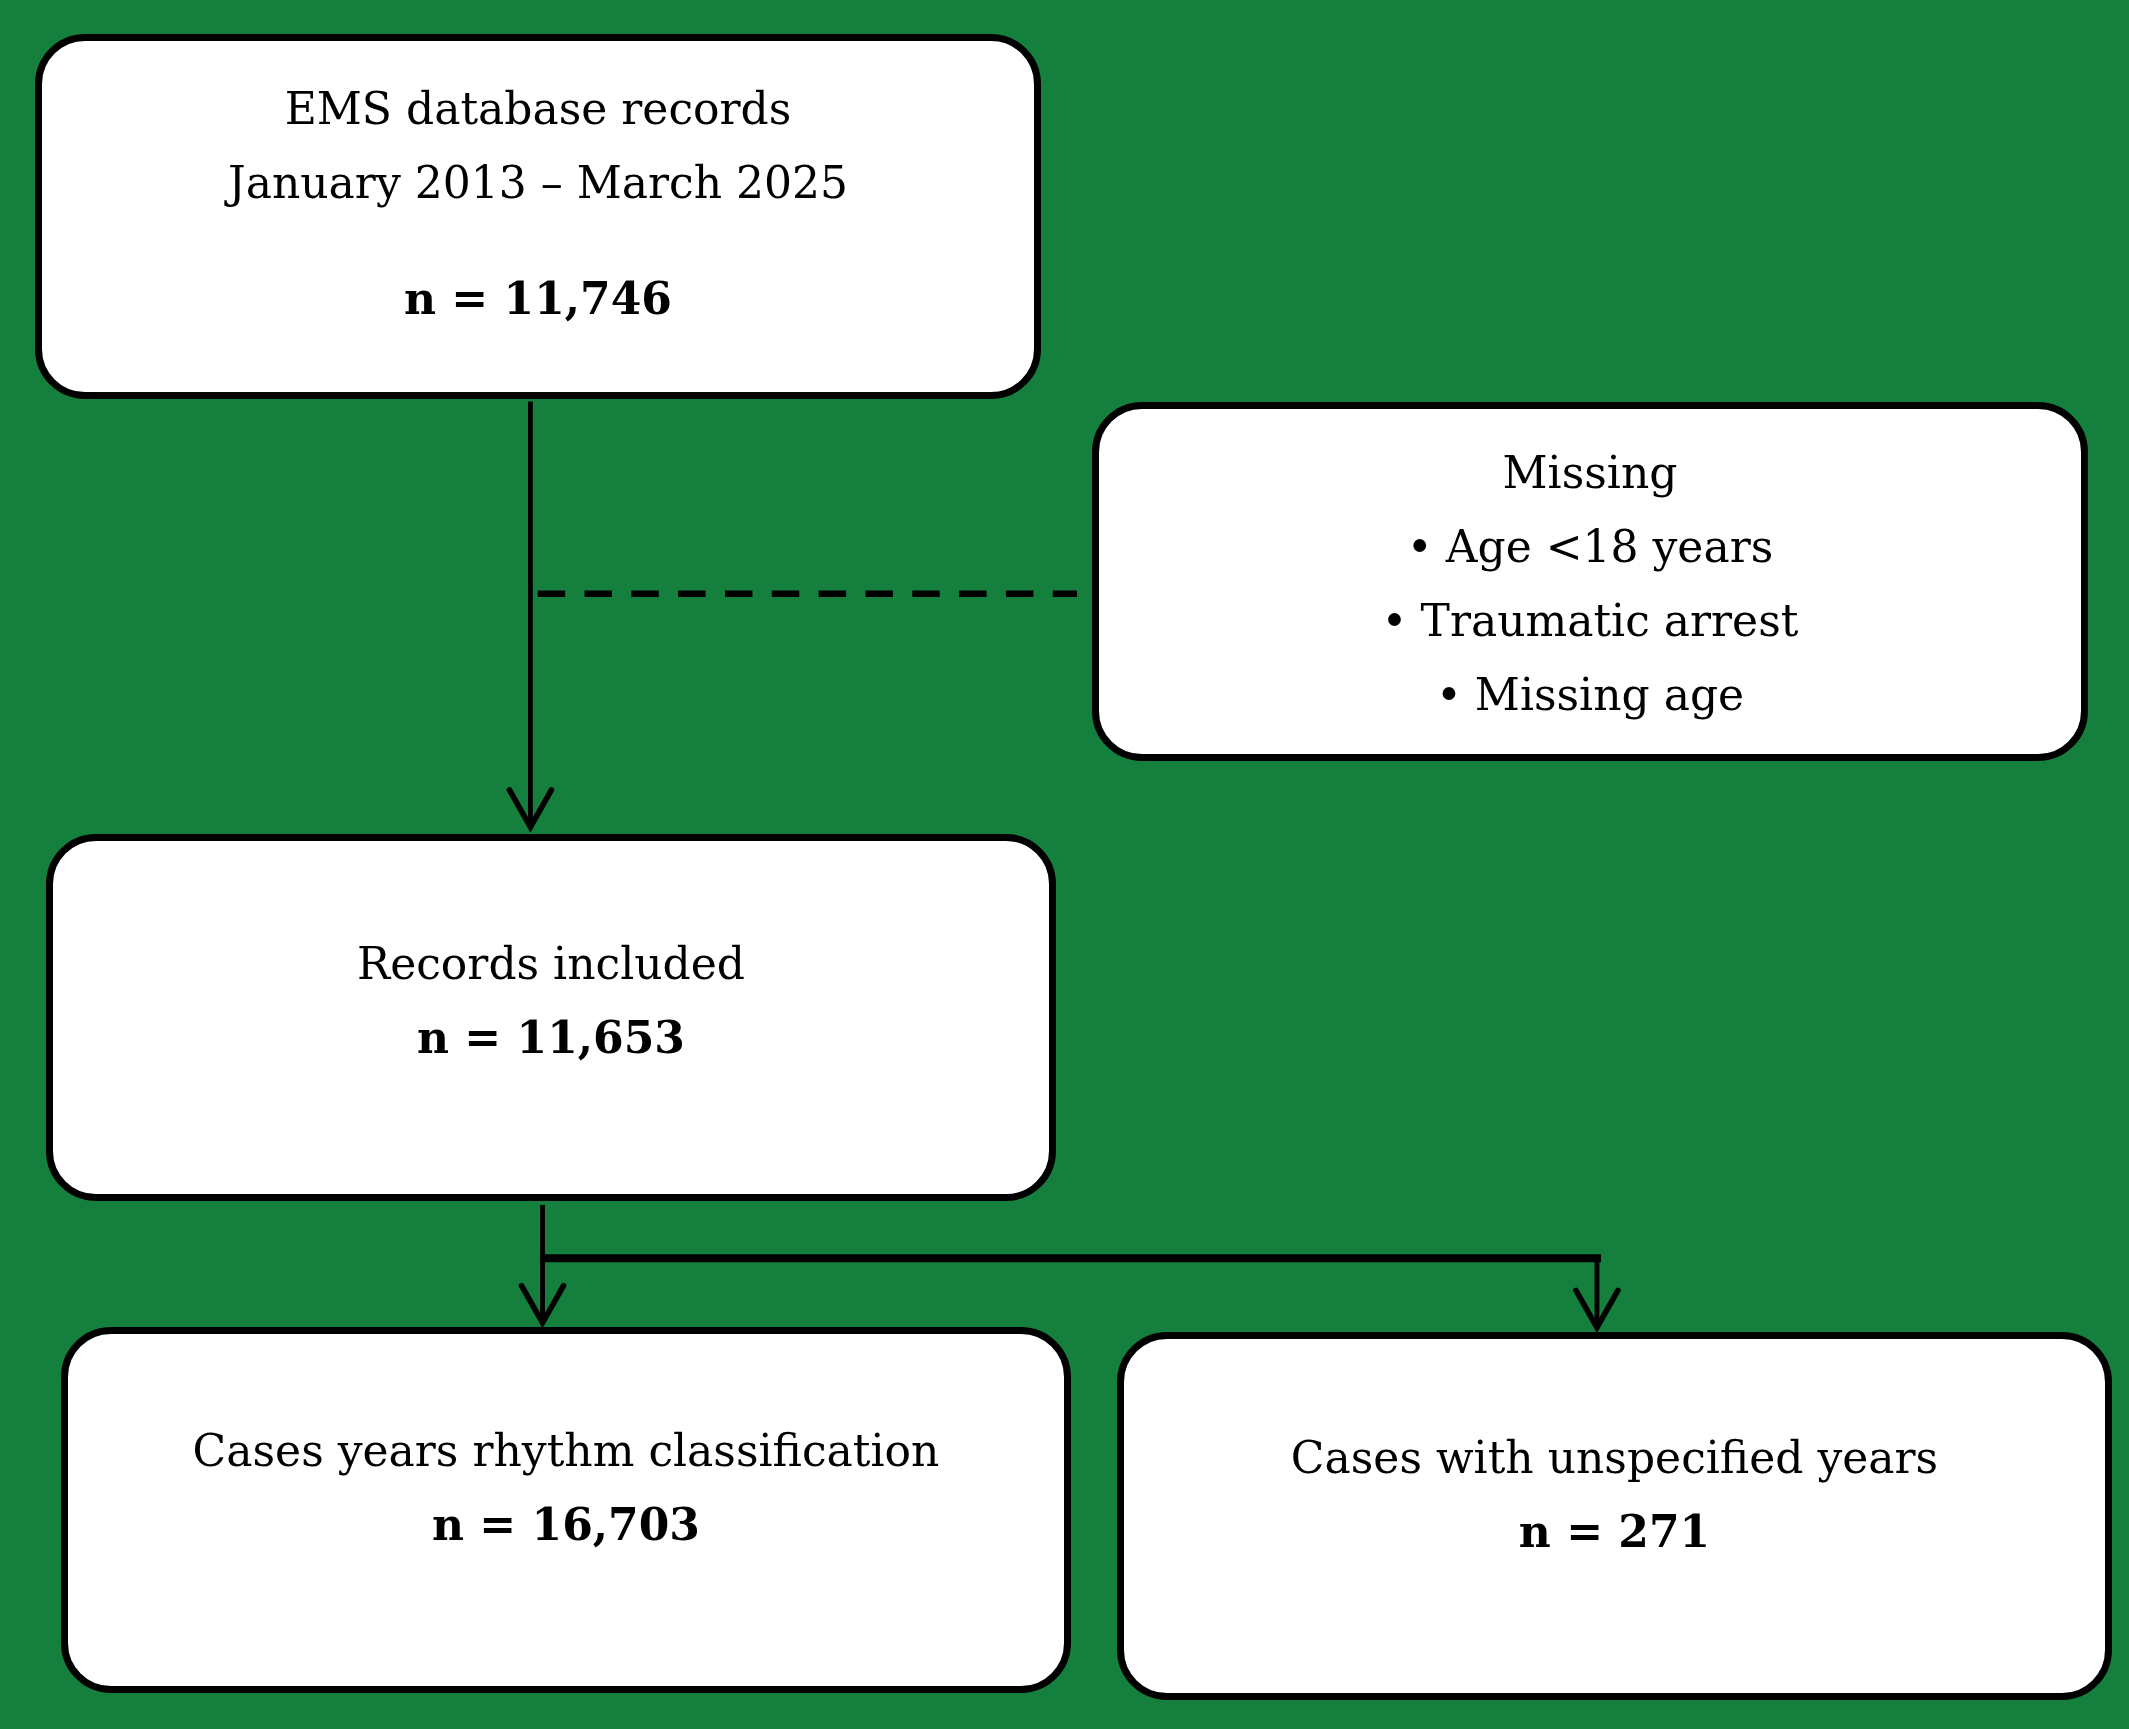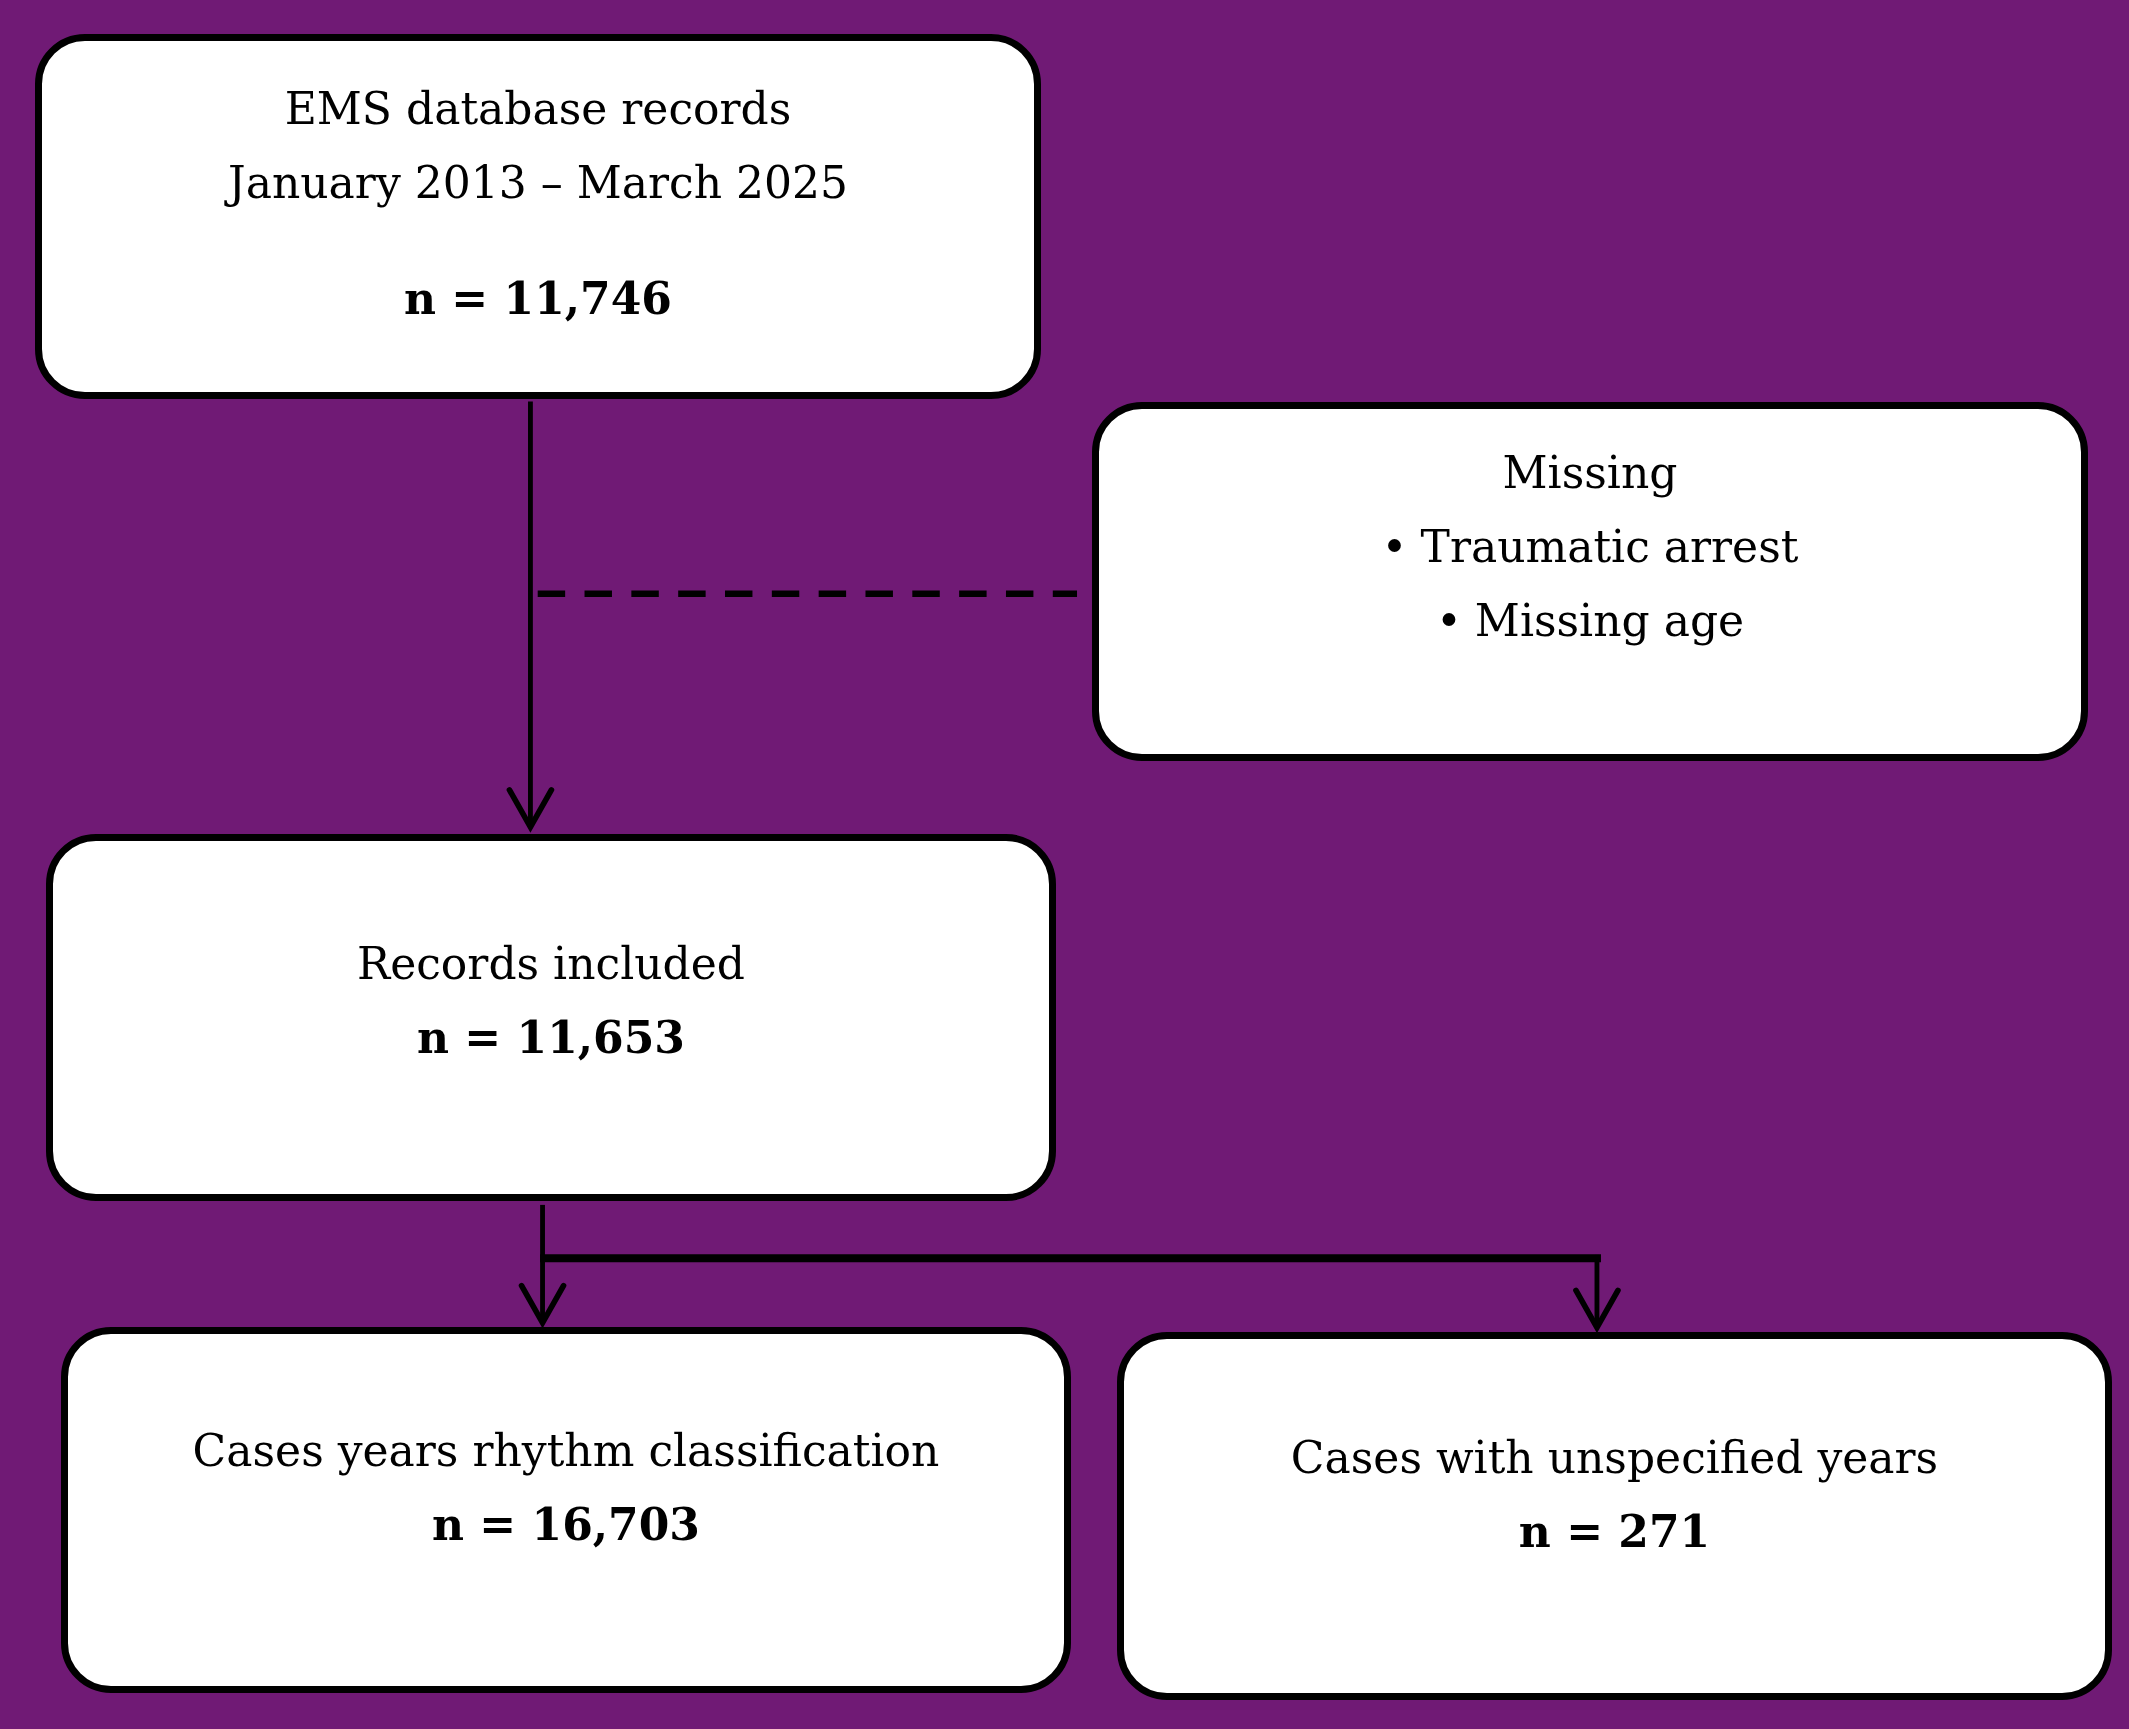--- a/index.html
+++ b/index.html
@@ -4,21 +4,21 @@
 <style>
   html, body {
     margin: 0;
     padding: 0;
     background: #ffffff;
   }
   .canvas {
     position: relative;
     width: 2129px;
     height: 1730px;
-    background: #701a75;
+    background: #15803d;
     overflow: hidden;
     font-family: "DejaVu Serif", "Liberation Serif", serif;
     color: #000000;
   }
   .connectors {
     position: absolute;
     left: 0;
     top: 0;
     width: 2129px;
     height: 1730px;
@@ -76,20 +76,23 @@
   <div class="box" id="box-source">
     <div>EMS database records</div>
     <div>January 2013 – March 2025</div>
     <div class="spacer-a"></div>
     <div class="count">n = 11,746</div>
   </div>
 
   <div class="box" id="box-excluded">
     <div>Missing</div>
     <div class="bullet-line">
+      <span class="bullet">•</span><span>Age &lt;18 years</span>
+    </div>
+    <div class="bullet-line">
       <span class="bullet">•</span><span>Traumatic arrest</span>
     </div>
     <div class="bullet-line">
       <span class="bullet">•</span><span>Missing age</span>
     </div>
   </div>
 
   <div class="box" id="box-included">
     <div>Records included</div>
     <div class="count">n = 11,653</div>

